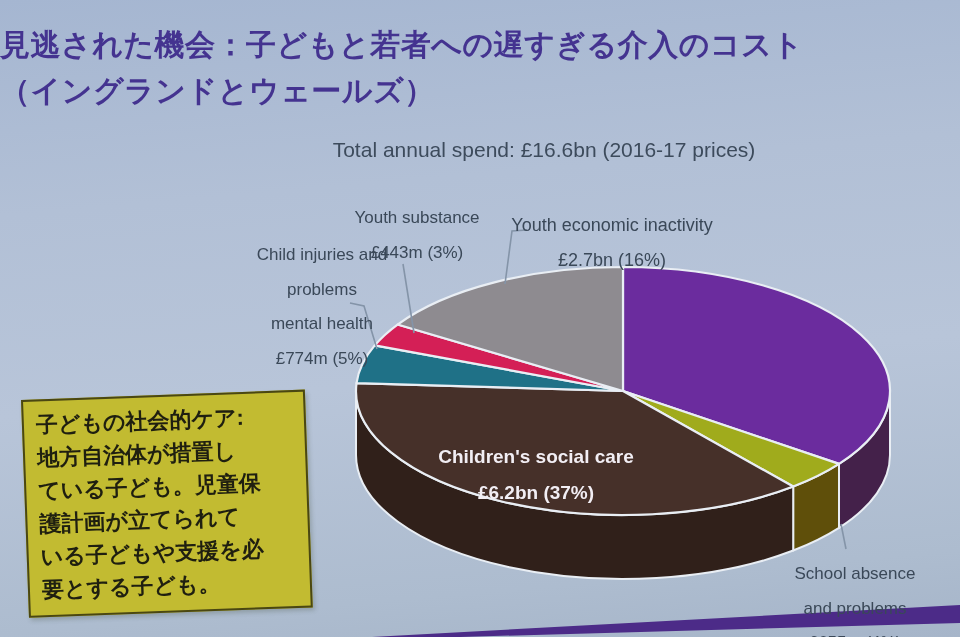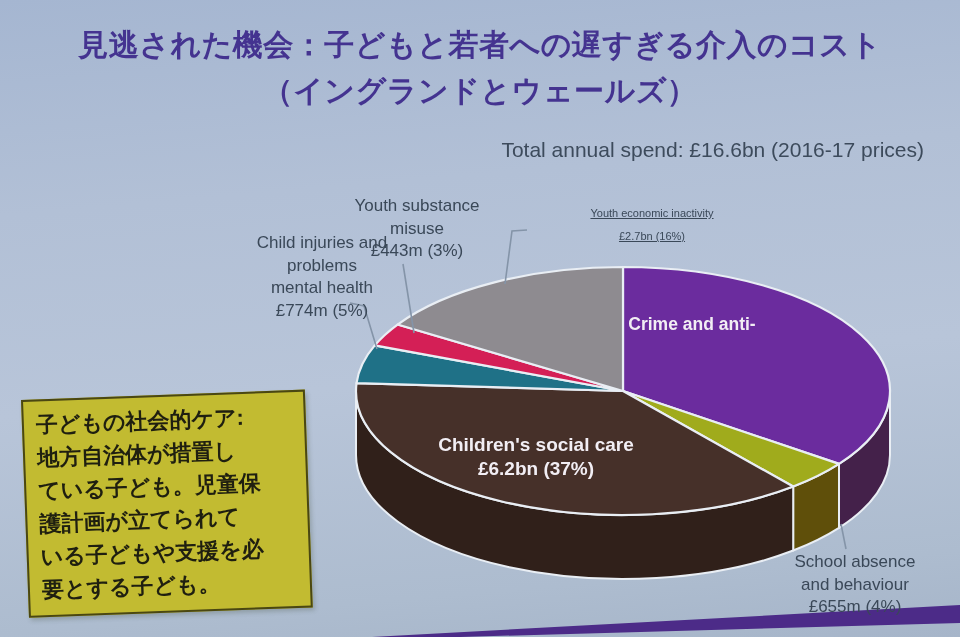--- a/index.html
+++ b/index.html
@@ -2,33 +2,33 @@
 <html><head>
 <meta charset="utf-8">
 <style>
   html,body{margin:0;padding:0;background:#8d9db4;}
   .slide{
     position:relative;width:960px;height:637px;overflow:hidden;
     font-family:"Liberation Sans","DejaVu Sans",sans-serif;
     background:linear-gradient(175deg,#a5b6d1 0%,#b2c0d6 30%,#b8c5d9 58%,#adbccf 88%,#a6b5c9 100%);
   }
   .title{
-    position:absolute;left:0;right:0;top:22px;text-align:center;
+    position:absolute;left:0;right:0;top:22px;text-align:left;
     font-weight:bold;font-size:30px;line-height:46px;letter-spacing:0.5px;
   }
   .subtitle{
-    position:absolute;left:164px;top:138px;width:760px;text-align:right;
+    position:absolute;left:164px;top:138px;width:760px;text-align:center;
     font-size:21px;color:#3d4b5c;
   }
   .pie-svg{position:absolute;left:0;top:0;}
   .plabel{
     position:absolute;transform:translateX(-50%);
     text-align:center;white-space:nowrap;
   }
-  .plabel div{margin:0;}
+  .plabel div{margin:12px;}
   .note-box{
     position:absolute;left:21px;top:400px;width:256px;
     background:#c2bb31;border:2px solid #4a4712;
     padding:7px 12px 9px 12px;
     transform:rotate(-2.1deg);transform-origin:0 0;
     box-shadow:2px 3px 4px rgba(60,70,50,0.25);
   }
   .note-text{
     font-size:22px;font-weight:bold;line-height:33px;color:#1f1f10;
     white-space:pre-line;
@@ -58,43 +58,41 @@
       <path d="M 623 391 L 397.564443890962,324.5574774226044 A 267 124 0 0 1 623.0000000000005,267 Z" fill="#8e8b90" stroke="#e9eef4" stroke-width="2.2" stroke-linejoin="round"></path>
       <polyline points="350,303 364,306 377,349" fill="none" stroke="#8494a8" stroke-width="1.6"></polyline>
       <polyline points="403,264 414,333" fill="none" stroke="#8494a8" stroke-width="1.6"></polyline>
       <polyline points="527,230 512,231 505,284" fill="none" stroke="#8494a8" stroke-width="1.6"></polyline>
       <polyline points="841,524 846,549" fill="none" stroke="#8494a8" stroke-width="1.6"></polyline>
       <polygon points="372,637 960,605 960,623 460,637" fill="#4c2b88"></polygon>
     </svg>
 
   <div id="pie-labels">
       <div class="plabel" style="left: 692px; top: 312px; font-size: 17.5px; line-height: 24px; color: rgb(242, 238, 244); font-weight: 600;">
-        <div>Crime and anti-</div>
       </div>
       <div class="plabel" style="left: 855px; top: 551px; font-size: 17px; line-height: 22.5px; color: rgb(58, 72, 88); font-weight: 400;">
         <div>School absence</div>
-        <div>and behaviour</div>
+        <div>and problems</div>
         <div>£655m (4%)</div>
       </div>
       <div class="plabel" style="left: 536px; top: 433px; font-size: 19px; line-height: 24px; color: rgb(242, 238, 244); font-weight: 600;">
         <div>Children's social care</div>
         <div>£6.2bn (37%)</div>
       </div>
       <div class="plabel" style="left: 322px; top: 232px; font-size: 17px; line-height: 22.5px; color: rgb(58, 72, 88); font-weight: 400;">
         <div>Child injuries and</div>
         <div>problems</div>
         <div>mental health</div>
         <div>£774m (5%)</div>
       </div>
       <div class="plabel" style="left: 417px; top: 195px; font-size: 17px; line-height: 22.5px; color: rgb(58, 72, 88); font-weight: 400;">
         <div>Youth substance</div>
-        <div>misuse</div>
         <div>£443m (3%)</div>
       </div>
-      <div class="plabel" style="left: 652px; top: 202px; font-size: 11px; line-height: 23px; color: rgb(58, 72, 88); font-weight: 400; text-decoration: underline;">
+      <div class="plabel" style="left: 612px; top: 202px; font-size: 18px; line-height: 23px; color: rgb(58, 72, 88); font-weight: 400;">
         <div>Youth economic inactivity</div>
         <div>£2.7bn (16%)</div>
       </div>
     </div>
 
   <div class="note-box" style="background: rgb(194, 187, 49); border-color: rgb(74, 71, 18);">
     <div class="note-text">子どもの社会的ケア:
 地方自治体が措置し
 ている子ども。児童保
 護計画が立てられて

